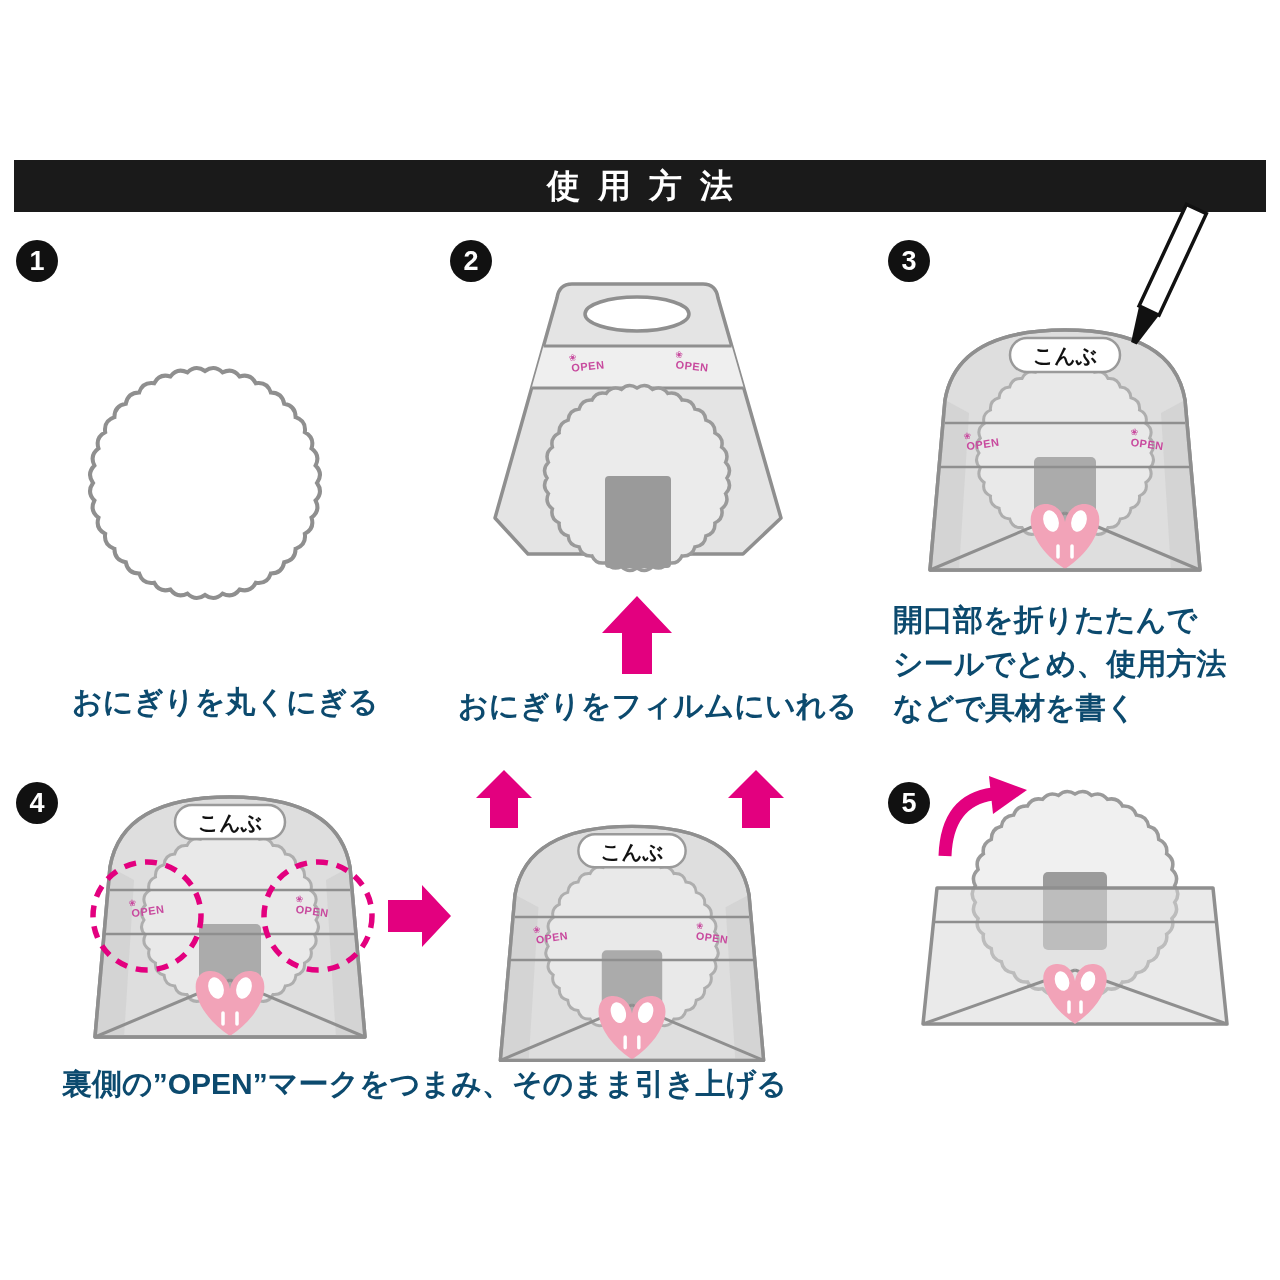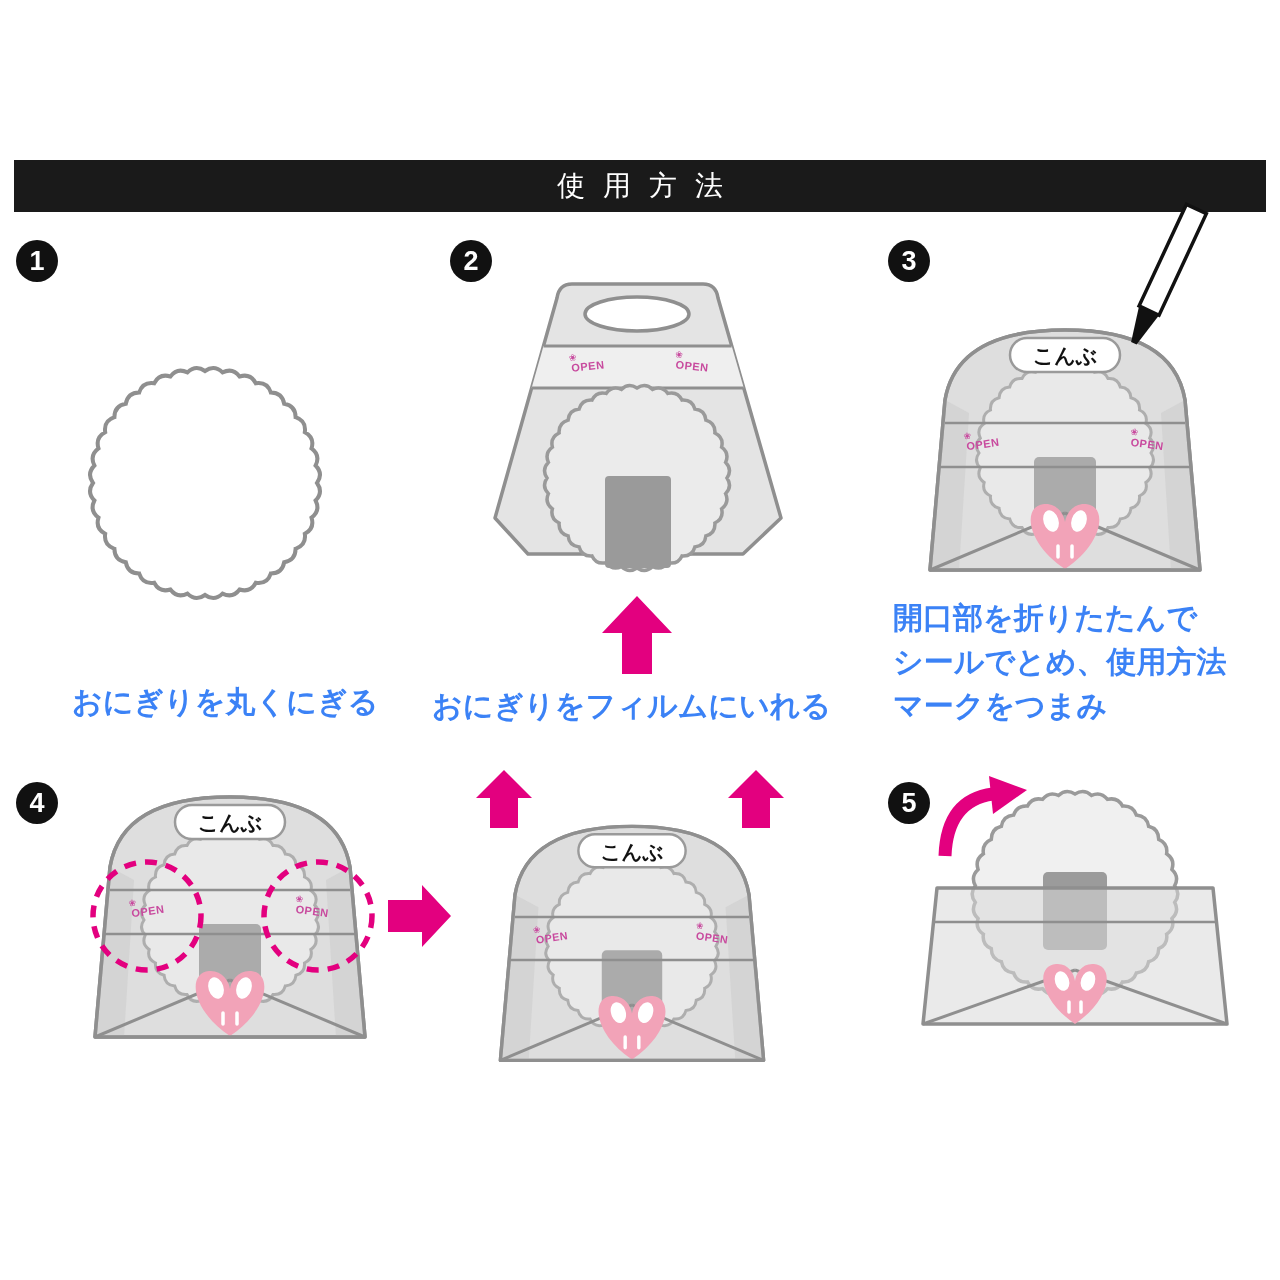--- a/index.html
+++ b/index.html
@@ -1,23 +1,23 @@
 <!DOCTYPE html>
 <html><head>
 <meta charset="utf-8">
 <style>
   html,body{margin:0;padding:0;background:#fff;}
   #canvas{position:relative;width:1280px;height:1280px;background:#fff;overflow:hidden;
           font-family:"Liberation Sans","DejaVu Sans",sans-serif;color:#111;}
   .header-bar{position:absolute;left:14px;top:160px;width:1252px;height:52px;
               display:flex;align-items:center;justify-content:center;}
-  .header-title{color:#fff;font-size:28px;font-weight:400;letter-spacing:18px;padding-left:18px;}
+  .header-title{color:#fff;font-size:33px;font-weight:700;letter-spacing:18px;padding-left:18px;}
   .badge{position:absolute;width:42px;height:42px;border-radius:50%;background:#111;color:#fff;
          display:flex;align-items:center;justify-content:center;font-size:27px;font-weight:bold;}
-  .caption{position:absolute;font-size:30px;font-weight:600;white-space:nowrap;color:#3b82f6;font-family:Liberation Mono, monospace;}
+  .caption{position:absolute;font-size:30px;font-weight:600;white-space:nowrap;color:#0c4a6e;}
   .caption.multi{white-space:normal;line-height:44px;}
   svg{position:absolute;overflow:visible;}
   text{font-family:"Liberation Sans","DejaVu Sans",sans-serif;}
   .open-text{font-size:11px;font-weight:bold;letter-spacing:0.5px;}
   .flower{font-size:9px;}
 </style>
 </head>
 <body>
 
 <div id="canvas">
@@ -81,50 +81,51 @@
       </g>
       <g transform="translate(232 101) rotate(6)">
         <text class="flower" x="-18" y="-8" fill="#c84a9e">❀</text>
         <text class="open-text" text-anchor="middle" x="0" y="3" fill="#c84a9e">OPEN</text>
       </g>
       <path fill="#ebebeb" stroke="#9a9a9a" stroke-width="3.5" d="M 177.0 122.0 Q 185.4 116.4 192.6 123.4 Q 201.8 119.3 207.8 127.4 Q 217.6 125.0 222.0 134.1 Q 232.1 133.4 234.9 143.1 Q 244.9 144.1 245.9 154.1 Q 255.6 156.9 254.9 167.0 Q 264.0 171.4 261.6 181.2 Q 269.7 187.2 265.6 196.4 Q 272.6 203.6 267.0 212.0 Q 272.6 220.4 265.6 227.6 Q 269.7 236.8 261.6 242.8 Q 264.0 252.6 254.9 257.0 Q 255.6 267.1 245.9 269.9 Q 244.9 279.9 234.9 280.9 Q 232.1 290.6 222.0 289.9 Q 217.6 299.0 207.8 296.6 Q 201.8 304.7 192.6 300.6 Q 185.4 307.6 177.0 302.0 Q 168.6 307.6 161.4 300.6 Q 152.2 304.7 146.2 296.6 Q 136.4 299.0 132.0 289.9 Q 121.9 290.6 119.1 280.9 Q 109.1 279.9 108.1 269.9 Q 98.4 267.1 99.1 257.0 Q 90.0 252.6 92.4 242.8 Q 84.3 236.8 88.4 227.6 Q 81.4 220.4 87.0 212.0 Q 81.4 203.6 88.4 196.4 Q 84.3 187.2 92.4 181.2 Q 90.0 171.4 99.1 167.0 Q 98.4 156.9 108.1 154.1 Q 109.1 144.1 119.1 143.1 Q 121.9 133.4 132.0 134.1 Q 136.4 125.0 146.2 127.4 Q 152.2 119.3 161.4 123.4 Q 168.6 116.4 177.0 122.0 Z"></path>
       <rect x="145" y="210" width="66" height="92" rx="4" fill="#9a9a9a"></rect>
     </g>
     <polygon points="177,330 212,367 192,367 192,408 162,408 162,367 142,367" fill="#e3007f"></polygon>
   </svg>
-  <div class="caption" style="left:432px;top:686px">おにぎりをフィルムにいれる</div>
+  <div class="caption" style="left:458px;top:686px">おにぎりをフィルムにいれる</div>
 
   <svg style="left:893px;top:205px" width="345" height="385" viewBox="0 0 345 385">
     <use href="#pkg" x="2" y="100" width="340" height="280"></use>
     <g transform="translate(240 140) rotate(25)">
       <rect x="-11" y="-150" width="22" height="112" fill="#fff" stroke="#111" stroke-width="3.5"></rect>
       <polygon points="-11,-38 11,-38 3,-2 -3,-2" fill="#111"></polygon>
     </g>
   </svg>
   <div class="caption multi" style="left:893px;top:598px;width:360px">
     <div>開口部を折りたたんで</div>
     <div>シールでとめ、使用方法</div>
-    <div>マークをつまみ</div>
+    <div>などで具材を書く</div>
   </div>
 
   <svg style="left:52px;top:770px" width="356" height="292" viewBox="0 0 356 292">
     <use href="#pkg" x="8" y="2" width="340" height="280"></use>
     <circle cx="95" cy="146" r="54" fill="none" stroke="#e3007f" stroke-width="5.5" stroke-dasharray="12 9"></circle>
     <circle cx="266" cy="146" r="54" fill="none" stroke="#e3007f" stroke-width="5.5" stroke-dasharray="12 9"></circle>
   </svg>
 
   <svg style="left:385px;top:882px" width="70" height="68" viewBox="0 0 70 68">
     <polygon points="3,18 37,18 37,3 66,34 37,65 37,50 3,50" fill="#e3007f"></polygon>
   </svg>
 
   <svg style="left:456px;top:768px" width="352" height="300" viewBox="0 0 352 300">
     <polygon points="48,2 76,30 62,30 62,60 34,60 34,30 20,30" fill="#e3007f"></polygon>
     <polygon points="300,2 328,30 314,30 314,60 286,60 286,30 272,30" fill="#e3007f"></polygon>
     <use href="#pkg" x="10" y="34" width="332" height="273"></use>
   </svg>
+  <div class="caption" style="left:62px;top:1064px">裏側の”OPEN”マークをつまみ、そのまま引き上げる</div>
 
   <svg style="left:893px;top:772px" width="348" height="288" viewBox="0 0 348 288">
     <g>
       <path fill="#f0f0f0" stroke="#9a9a9a" stroke-width="3.5" d="M 182.0 22.0 Q 190.8 16.4 198.5 23.4 Q 208.0 19.2 214.5 27.4 Q 224.6 24.9 229.6 34.1 Q 240.0 33.3 243.4 43.1 Q 253.8 44.0 255.6 54.3 Q 265.6 56.9 265.7 67.3 Q 275.2 71.5 273.6 81.8 Q 282.3 87.6 278.9 97.5 Q 286.6 104.6 281.7 113.7 Q 288.0 122.0 281.7 130.3 Q 286.6 139.4 278.9 146.5 Q 282.3 156.4 273.6 162.2 Q 275.2 172.5 265.7 176.7 Q 265.6 187.1 255.6 189.7 Q 253.8 200.0 243.4 200.9 Q 240.0 210.7 229.6 209.9 Q 224.6 219.1 214.5 216.6 Q 208.0 224.8 198.5 220.6 Q 190.8 227.6 182.0 222.0 Q 173.2 227.6 165.5 220.6 Q 156.0 224.8 149.5 216.6 Q 139.4 219.1 134.4 209.9 Q 124.0 210.7 120.6 200.9 Q 110.2 200.0 108.4 189.7 Q 98.4 187.1 98.3 176.7 Q 88.8 172.5 90.4 162.2 Q 81.7 156.4 85.1 146.5 Q 77.4 139.4 82.3 130.3 Q 76.0 122.0 82.3 113.7 Q 77.4 104.6 85.1 97.5 Q 81.7 87.6 90.4 81.8 Q 88.8 71.5 98.3 67.3 Q 98.4 56.9 108.4 54.3 Q 110.2 44.0 120.6 43.1 Q 124.0 33.3 134.4 34.1 Q 139.4 24.9 149.5 27.4 Q 156.0 19.2 165.5 23.4 Q 173.2 16.4 182.0 22.0 Z"></path>
       <rect x="150" y="100" width="64" height="78" rx="5" fill="#9b9b9b"></rect>
       <path d="M 30 252 L 44 116 L 320 116 L 334 252 Z" fill="#d8d8d8" opacity="0.55"></path>
       <path d="M 30 252 L 44 116 L 320 116 L 334 252 Z" fill="none" stroke="#8f8f8f" stroke-width="3.5" stroke-linejoin="round"></path>
       <path d="M 40 150 L 324 150" stroke="#8f8f8f" stroke-width="2.5" fill="none"></path>
       <path d="M 30 252 L 182 198 M 334 252 L 182 198" stroke="#8f8f8f" stroke-width="3" fill="none"></path>
       <path d="M 182 252 C 146 227 142 194 163 192 C 175 191 181 201 182 209 C 183 201 189 191 201 192 C 222 194 218 227 182 252 Z" fill="#f2a3b8"></path>

